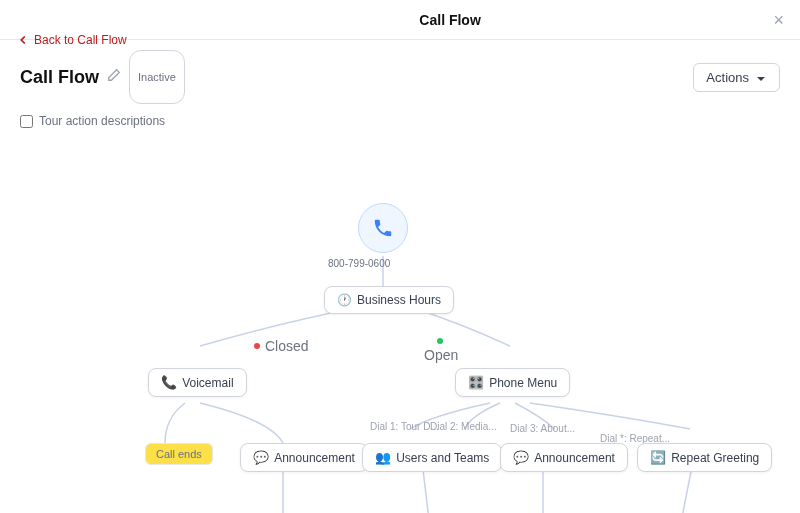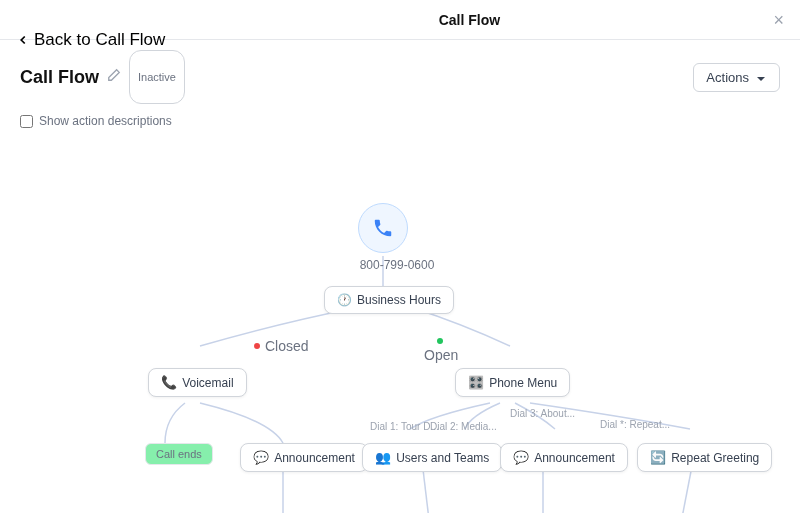--- a/index.html
+++ b/index.html
@@ -1,20 +1,20 @@
 <!DOCTYPE html>
 <html><head>
   <meta charset="utf-8">
   <style>
     * { box-sizing: border-box; margin: 0; padding: 0; }
     body { font-family: -apple-system, BlinkMacSystemFont, 'Segoe UI', sans-serif; background: #fff; width: 800px; height: 513px; overflow: hidden; position: relative; }
 
     
     .header { display: flex; align-items: center; justify-content: space-between; padding: 8px 16px; border-bottom: 1px solid #e5e7eb; height: 40px; }
-    .header-back { display: flex; align-items: center; gap: 4px; color: #000000; font-size: 17px; cursor: pointer; margin-top: 40px; }
+    .header-back { display: flex; align-items: center; gap: 4px; color: #b91c1c; font-size: 12px; cursor: pointer; margin-top: 40px; }
     .header-back svg { width: 14px; height: 14px; }
     .header-title { font-size: 14px; font-weight: 600; color: #111; }
     .header-close { color: #9ca3af; cursor: pointer; font-size: 18px; line-height: 1; }
 
     
     .subheader { display: flex; align-items: center; justify-content: space-between; padding: 10px 20px 6px; }
     .subheader-left { display: flex; align-items: center; gap: 8px; }
     .page-title { font-size: 18px; font-weight: 700; color: #111; }
     .edit-icon { color: #9ca3af; cursor: pointer; }
     .inactive-badge { border: 1px solid #d1d5db; border-radius: 12px; padding: 20px 8px; font-size: 11px; color: #6b7280; }
@@ -28,28 +28,28 @@
 
     
     .flow-canvas { position: relative; width: 800px; height: 420px; overflow: hidden; }
 
     
     .node { position: absolute; display: flex; align-items: center; justify-content: center; }
 
     .node-phone { width: 50px; height: 50px; border-radius: 50%; background: #eff6ff; border: 1px solid #bfdbfe; left: 358px; top: 65px; }
     .node-phone svg { width: 22px; height: 22px; color: #3b82f6; }
 
-    .node-number { position: absolute; left: 352px; top: 120px; font-size: 12px; color: #6b7280; width: 90px; text-align: center; }
+    .node-number { position: absolute; left: 328px; top: 120px; font-size: 10px; color: #6b7280; width: 90px; text-align: left; }
 
     .node-box { border: 1px solid #d1d5db; border-radius: 8px; background: #fff; padding: 6px 12px; font-size: 12px; color: #374151; white-space: nowrap; display: flex; align-items: center; gap: 5px; box-shadow: 0 1px 3px rgba(0,0,0,0.06); }
 
     .node-business { position: absolute; left: 324px; top: 148px; }
     .node-voicemail-main { position: absolute; left: 148px; top: 230px; }
     .node-phone-menu { position: absolute; left: 455px; top: 230px; }
-    .node-call-ends-1 { position: absolute; left: 145px; top: 305px; font-size: 11px; color: #6b7280; border: 1px solid #e5e7eb; border-radius: 6px; padding: 4px 10px; background: #86efac; }
+    .node-call-ends-1 { position: absolute; left: 145px; top: 305px; font-size: 11px; color: #6b7280; border: 1px solid #e5e7eb; border-radius: 6px; padding: 4px 10px; background: #fde047; }
     .node-announcement-1 { position: absolute; left: 240px; top: 305px; }
     .node-users-teams { position: absolute; left: 362px; top: 305px; }
     .node-announcement-2 { position: absolute; left: 500px; top: 305px; }
     .node-repeat-greeting { position: absolute; left: 637px; top: 305px; }
     .node-back-phone-1 { position: absolute; left: 248px; top: 390px; font-size: 11px; color: #6b7280; border: 1px solid #e5e7eb; border-radius: 6px; padding: 4px 10px; background: #fff; }
     .node-voicemail-2 { position: absolute; left: 405px; top: 390px; }
     .node-back-phone-2 { position: absolute; left: 502px; top: 390px; font-size: 11px; color: #6b7280; border: 1px solid #e5e7eb; border-radius: 6px; padding: 4px 10px; background: #fff; }
     .node-back-phone-3 { position: absolute; left: 644px; top: 390px; font-size: 11px; color: #6b7280; border: 1px solid #e5e7eb; border-radius: 6px; padding: 4px 10px; background: #fff; }
 
     
@@ -97,21 +97,21 @@
   <button class="actions-btn">
     <span>Actions</span>
     <svg viewBox="0 0 12 12" fill="currentColor">
         <path d="M2 4l4 4 4-4"></path>
       </svg>
   </button>
 </div>
 
 <div class="checkbox-row">
   <input type="checkbox" id="showDesc" style="">
-  <label for="showDesc">Show action descriptions</label>
+  <label for="showDesc">Tour action descriptions</label>
 </div>
 
 <div class="flow-canvas">
 
   <svg class="lines-svg">
 
     <line x1="383" y1="118" x2="383" y2="148" stroke="#c7d2e8" stroke-width="1.5"></line>
 
     <path d="M355 170 Q280 185 200 208" stroke="#c7d2e8" stroke-width="1.5" fill="none"></path>
 
@@ -165,22 +165,22 @@
     <span>Voicemail</span>
   </div>
 
   <div class="node node-box node-phone-menu">
     <span style="color:#8b5cf6; font-size:13px;">🎛️</span>
     <span>Phone Menu</span>
   </div>
 
   <div class="dial-label" style="left:370px; top:283px;">Dial 1: Tour D...</div>
   <div class="dial-label" style="left:430px; top:283px;">Dial 2: Media...</div>
-  <div class="dial-label" style="left:510px; top:270px;">Dial 3: About...</div>
-  <div class="dial-label" style="left:600px; top:281px;">Dial *: Repeat...</div>
+  <div class="dial-label" style="left:510px; top:285px;">Dial 3: About...</div>
+  <div class="dial-label" style="left:600px; top:295px;">Dial *: Repeat...</div>
 
   <div class="node-call-ends-1">
     <span>Call ends</span>
   </div>
 
   <div class="node node-box node-announcement-1">
     <span style="color:#14b8a6; font-size:13px;">💬</span>
     <span>Announcement</span>
   </div>
 

